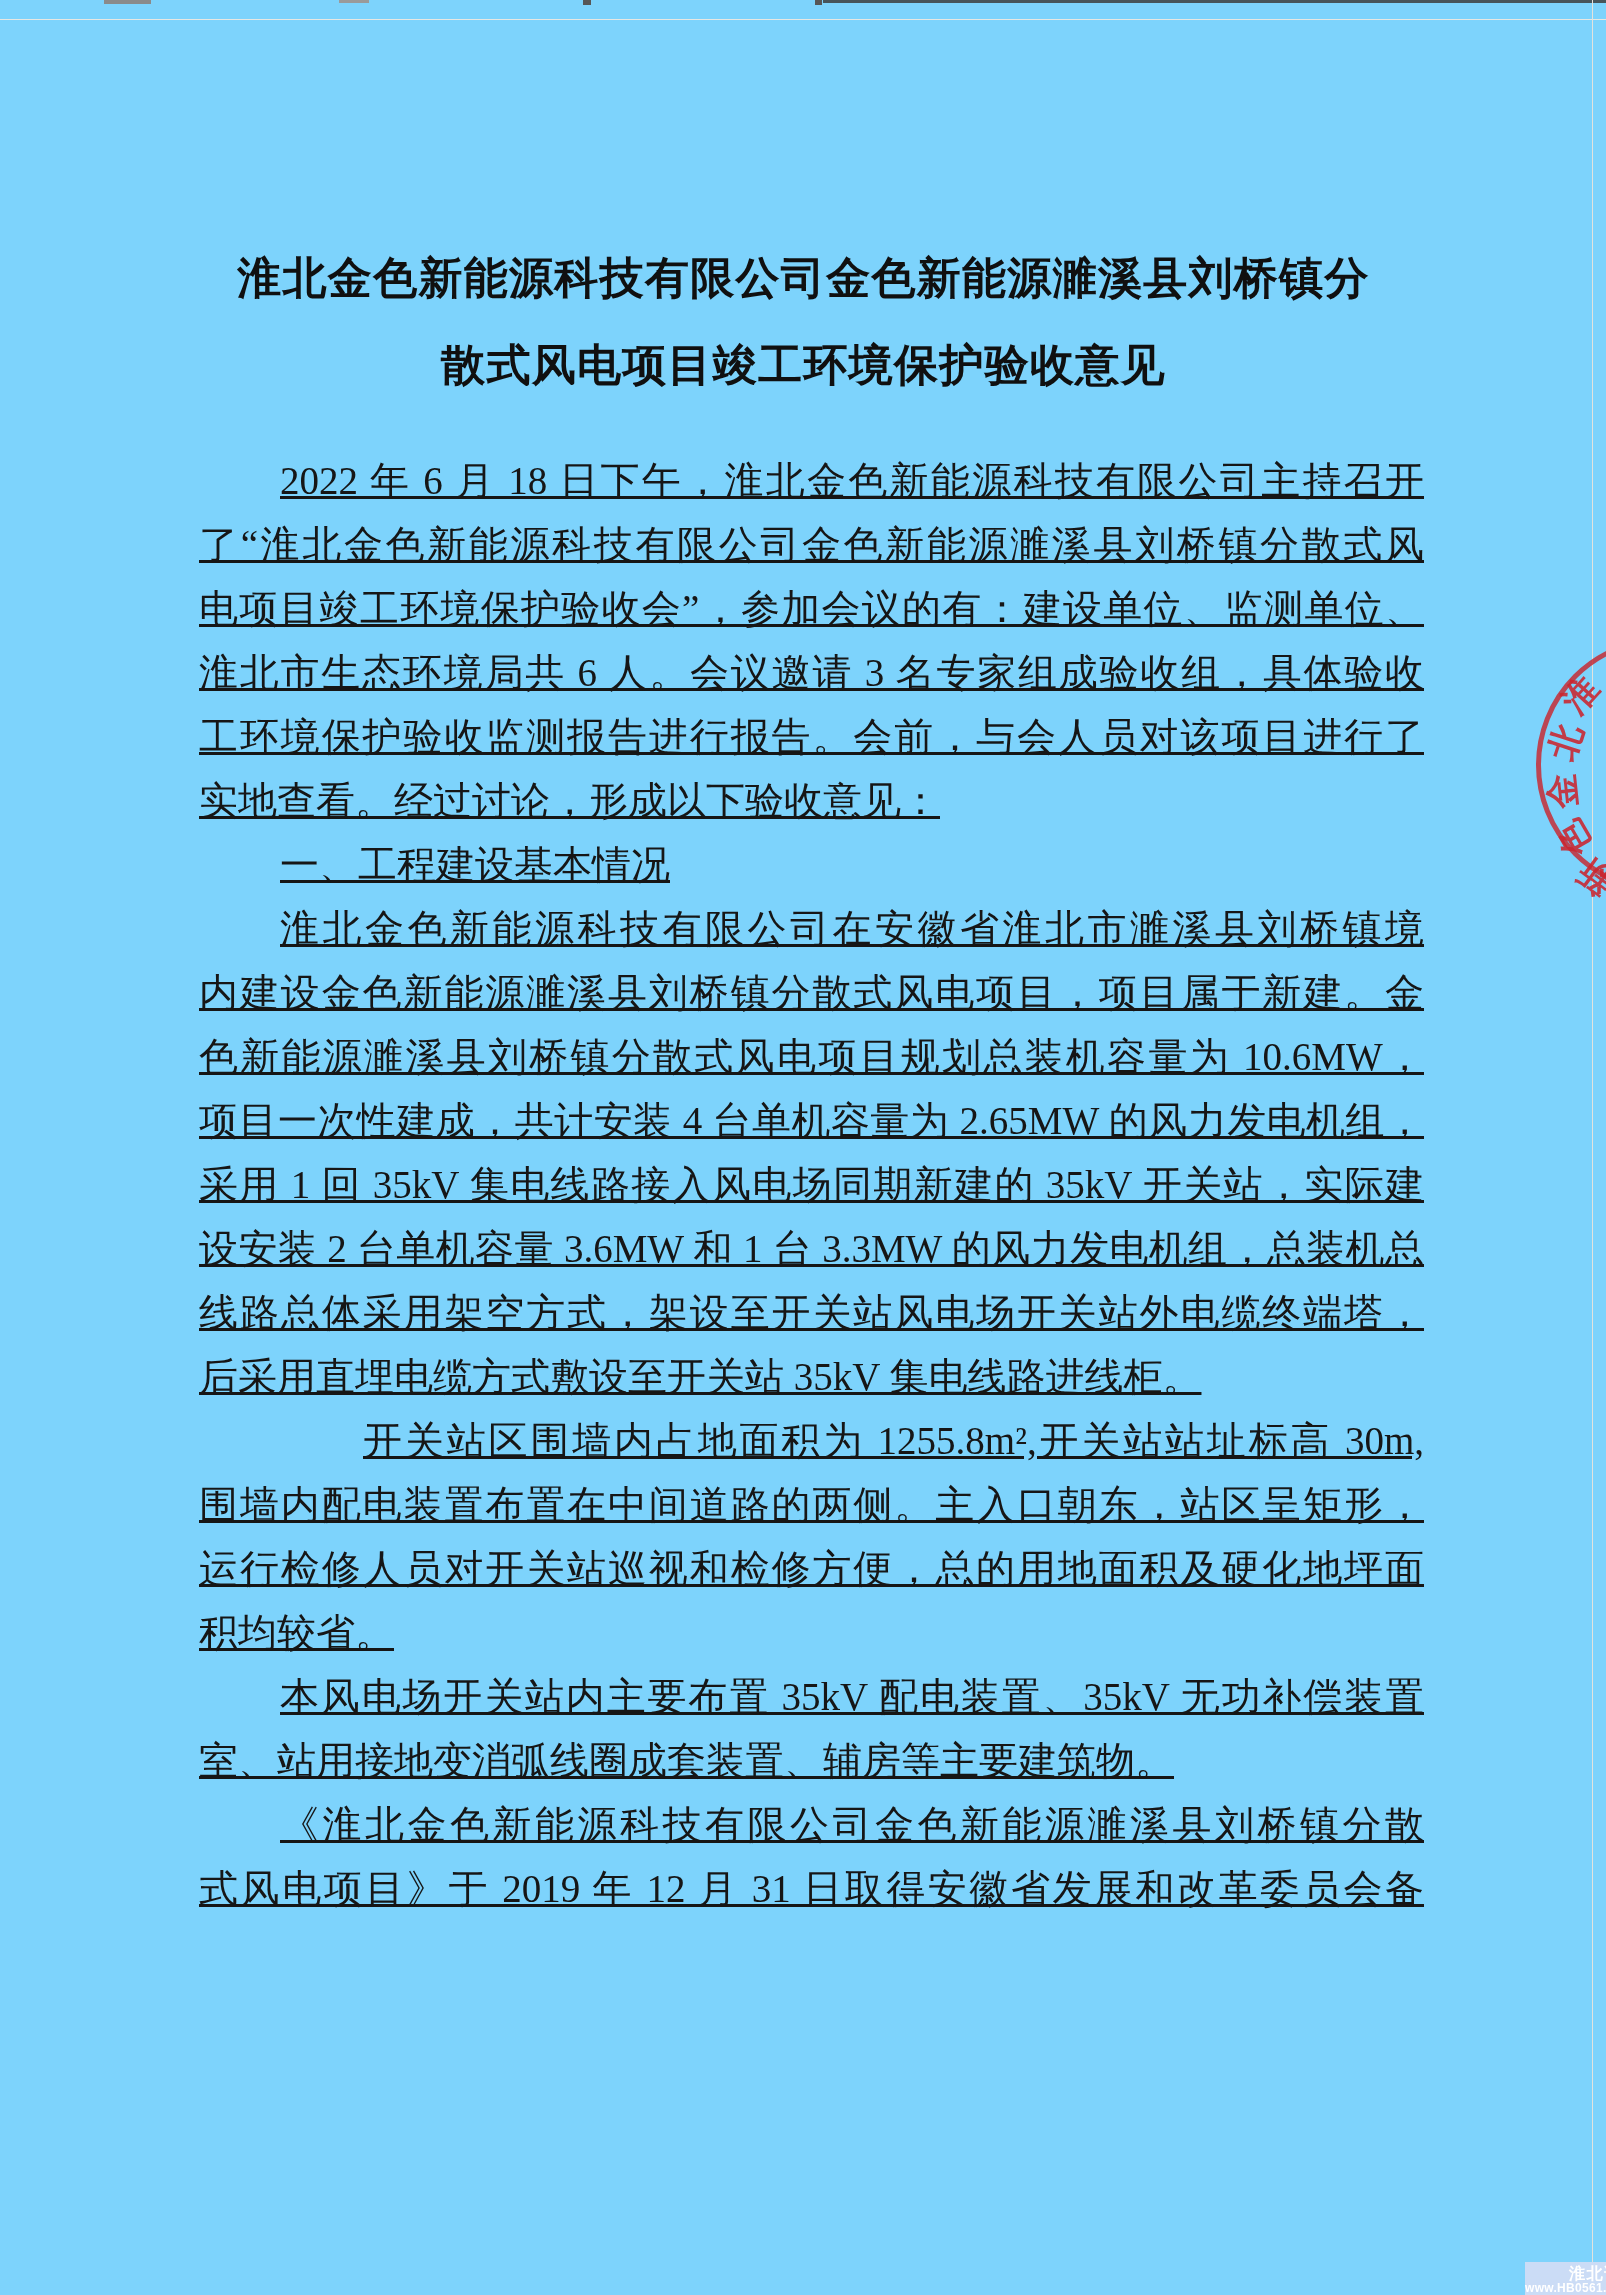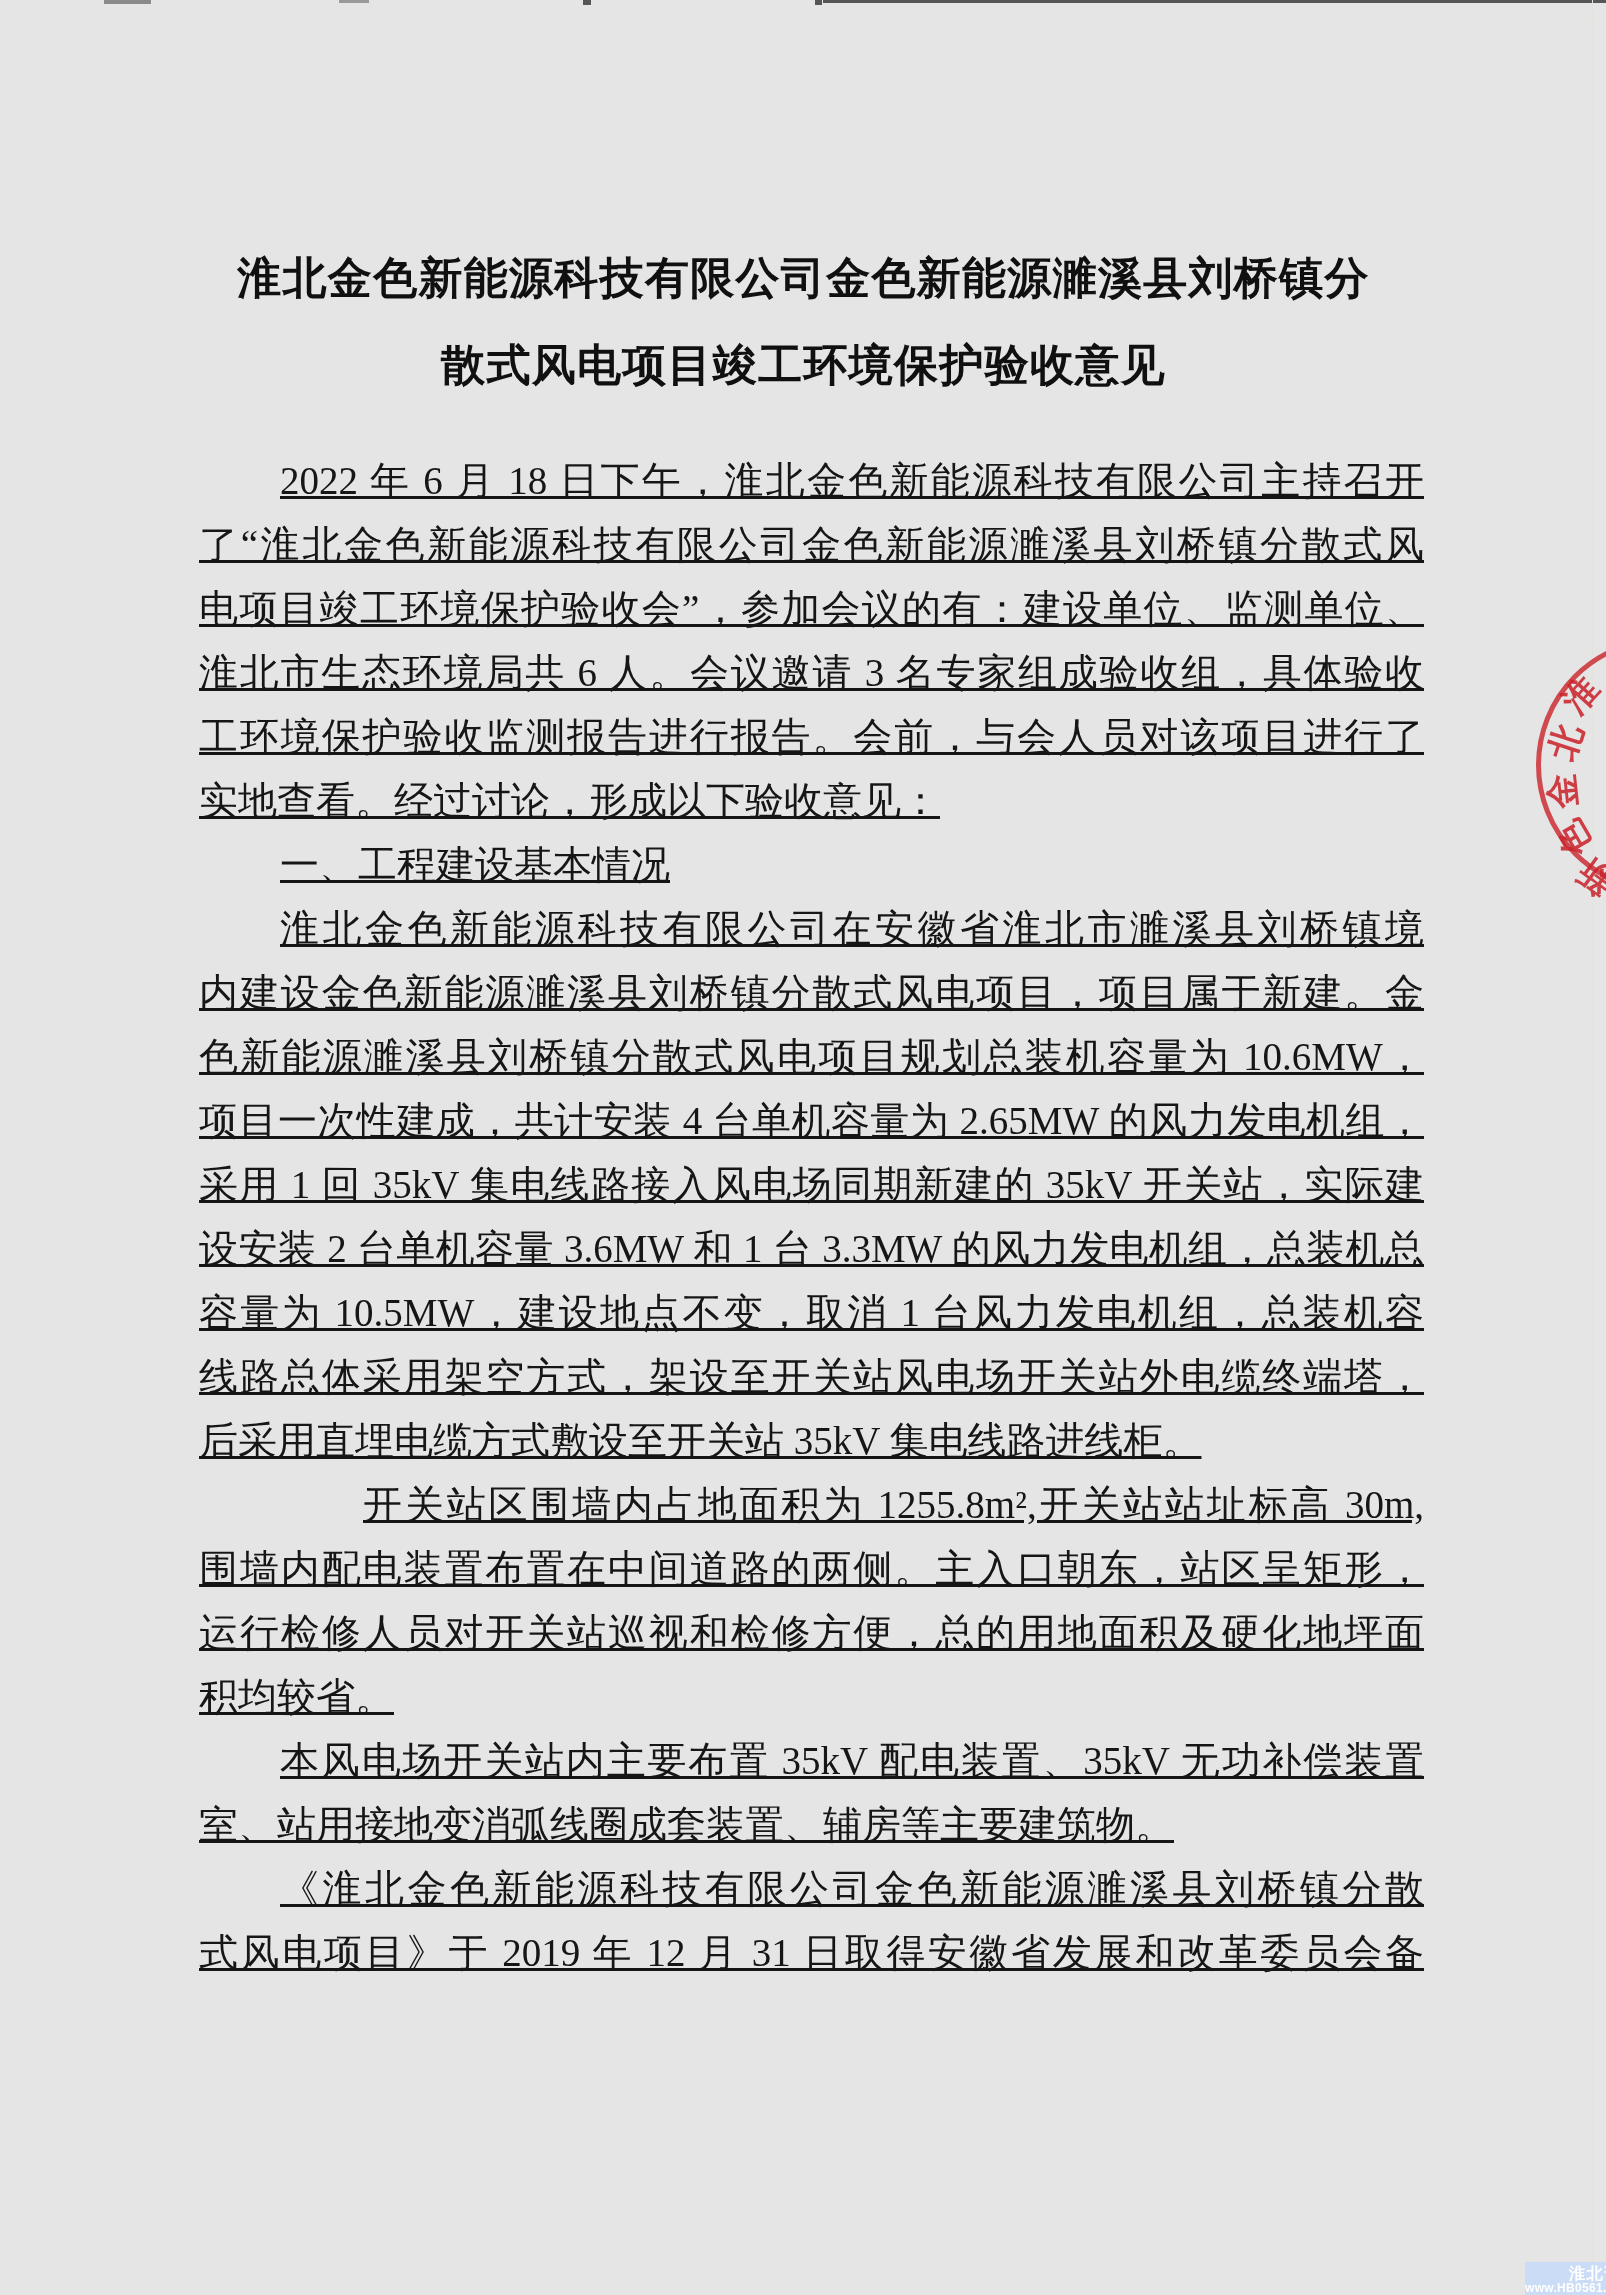--- a/index.html
+++ b/index.html
@@ -1,19 +1,19 @@
 <!DOCTYPE html>
 <html style="font-size:10.4px"><head>
 <meta charset="utf-8">
 <style>
   html,body{margin:0;padding:0;background:#888;}
   .page{
     position:relative;
     width:1607px;height:2295px;
-    background:#e5e5e5;
+    background:#7dd3fc;
     overflow:hidden;
     font-family:"Liberation Serif","DejaVu Serif",serif;
   }
   
   .artifact{position:absolute;}
   .top-bar-dark{left:823px;top:0;width:783px;height:2.6px;background:#3d3d3d;opacity:.85;}
   .tick1{left:104px;top:0;width:47px;height:3.9px;background:#8a8a8a;}
   .tick2{left:339px;top:0;width:30px;height:3.3px;background:#9a9a9a;}
   .tick3{left:583px;top:0;width:7.8px;height:4.6px;background:#565656;}
   .tick4{left:815px;top:0;width:6.5px;height:4.6px;background:#565656;}
@@ -96,21 +96,20 @@
     <div class="line fill">淮北市生态环境局共 6 人。会议邀请 3 名专家组成验收组，具体验收</div>
     <div class="line fill">工环境保护验收监测报告进行报告。会前，与会人员对该项目进行了</div>
     <div class="line">实地查看。经过讨论，形成以下验收意见：</div>
     <div class="line indent-para">一、工程建设基本情况</div>
     <div class="line indent-para fill">淮北金色新能源科技有限公司在安徽省淮北市濉溪县刘桥镇境</div>
     <div class="line fill">内建设金色新能源濉溪县刘桥镇分散式风电项目，项目属于新建。金</div>
     <div class="line fill">色新能源濉溪县刘桥镇分散式风电项目规划总装机容量为 10.6MW，</div>
     <div class="line fill">项目一次性建成，共计安装 4 台单机容量为 2.65MW 的风力发电机组，</div>
     <div class="line fill">采用 1 回 35kV 集电线路接入风电场同期新建的 35kV 开关站，实际建</div>
     <div class="line fill">设安装 2 台单机容量 3.6MW 和 1 台 3.3MW 的风力发电机组，总装机总</div>
-    <div class="line fill">容量为 10.5MW，建设地点不变，取消 1 台风力发电机组，总装机容</div>
     <div class="line fill">线路总体采用架空方式，架设至开关站风电场开关站外电缆终端塔，</div>
     <div class="line">后采用直埋电缆方式敷设至开关站 35kV 集电线路进线柜。</div>
     <div class="line indent-deep fill">开关站区围墙内占地面积为 1255.8m²,开关站站址标高 30m,</div>
     <div class="line fill">围墙内配电装置布置在中间道路的两侧。主入口朝东，站区呈矩形，</div>
     <div class="line fill">运行检修人员对开关站巡视和检修方便，总的用地面积及硬化地坪面</div>
     <div class="line">积均较省。</div>
     <div class="line indent-para fill">本风电场开关站内主要布置 35kV 配电装置、35kV 无功补偿装置</div>
     <div class="line">室、站用接地变消弧线圈成套装置、辅房等主要建筑物。</div>
     <div class="line indent-para fill">《淮北金色新能源科技有限公司金色新能源濉溪县刘桥镇分散</div>
     <div class="line fill">式风电项目》于 2019 年 12 月 31 日取得安徽省发展和改革委员会备</div>

